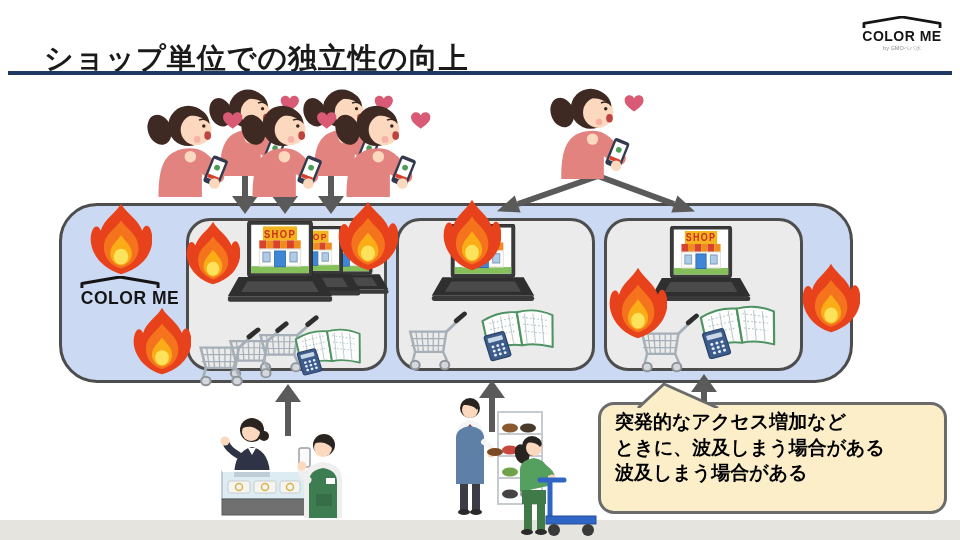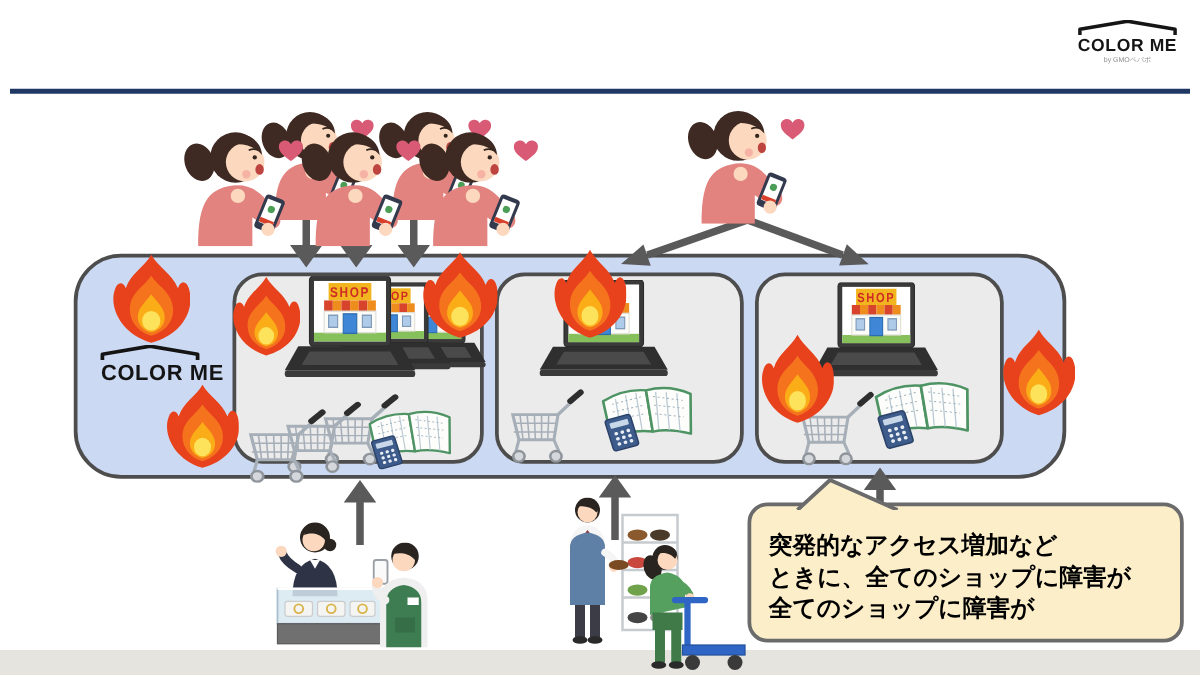--- a/index.html
+++ b/index.html
@@ -10,21 +10,21 @@
   .rule{left:8px;top:71px;width:944px;height:4px;background:#1F3864;}
   .brand{left:856px;top:16px;width:92px;text-align:center;}
   .brand .roof{display:block;margin:0 auto;}
   .brand-text{font-size:14px;font-weight:800;letter-spacing:.5px;color:#151515;margin-top:-1px;white-space:nowrap;}
   .brand-byline{font-size:9px;color:#8d8d8d;transform:scale(.62);transform-origin:center top;white-space:nowrap;}
   .platform{left:59px;top:203px;width:794px;height:180px;background:#CBD9F3;border:3px solid #4D4D4D;border-radius:38px;box-sizing:border-box;}
   .shopbox{background:#EBEBEB;border:3px solid #4D4D4D;border-radius:24px;box-sizing:border-box;}
   .plat-logo{left:70px;top:276px;width:120px;text-align:center;z-index:2;}
   .plat-logo-text{font-size:17.5px;font-weight:800;letter-spacing:.5px;color:#141414;margin-top:-1px;white-space:nowrap;}
   .callout{left:598px;top:402px;width:349px;height:112px;background:#FBEEC9;border:3px solid #6B6B6B;border-radius:16px;
-           box-sizing:border-box;padding:19px 14px;z-index:8;}
+           box-sizing:border-box;padding:4px 14px;z-index:8;}
   .callout .line{font-size:19px;line-height:25.5px;font-weight:700;color:#000;white-space:nowrap;}
   .footer{left:0;top:520px;width:960px;height:20px;background:#E5E4DF;}
   .z1{z-index:1}.z2{z-index:2}.z3{z-index:3}.z4{z-index:4}.z5{z-index:5}.z6{z-index:6}.z9{z-index:9}
   svg{display:block}
 </style>
 </head>
 <body>
 
 <div class="slide">
 
@@ -114,20 +114,21 @@
         <rect x="10" y="0" width="6" height="32" fill="#5A5A5A"></rect>
         <polygon points="0,30 26,30 13,48" fill="#5A5A5A"></polygon>
       </g>
       <g id="arrow-up">
         <polygon points="13,0 0,18 26,18" fill="#5A5A5A"></polygon>
         <rect x="10" y="16" width="6" height="36" fill="#5A5A5A"></rect>
       </g>
     </defs>
   </svg>
 
+  <h1 class="abs title">ショップ単位での独立性の向上</h1>
   <div class="abs brand">
     <svg class="roof" width="84" height="13" viewBox="0 0 88 14">
       <path d="M3,13 L3,8 L44,1 L85,8 L85,13" fill="none" stroke="#151515" stroke-width="3" stroke-linejoin="round"></path>
     </svg>
     <div class="brand-text">COLOR ME</div>
     <div class="brand-byline">by GMOペパボ</div>
   </div>
   <div class="abs rule"></div>
 
   <div class="abs platform z1"></div>
@@ -328,19 +329,19 @@
     <rect x="34" y="86" width="50" height="8" fill="#2F66C6" stroke="#24509C"></rect>
     <circle cx="42" cy="100" r="6" fill="#3A3A3A"></circle>
       <circle cx="76" cy="100" r="6" fill="#3A3A3A"></circle>
   </svg>
 
   <svg class="abs z9" style="left:618px;top:378px" width="104" height="30" viewBox="0 0 104 30">
     <path d="M20,30 L46,6 L100,30" fill="#FBEEC9" stroke="#6B6B6B" stroke-width="3" stroke-linejoin="round"></path>
   </svg>
   <div class="abs callout">
     <div class="line">突発的なアクセス増加など</div>
-    <div class="line">ときに、全てのショップに障害が</div>
-    <div class="line">全てのショップに障害が</div>
+    <div class="line">ときに、波及しまう場合がある</div>
+    <div class="line">波及しまう場合がある</div>
   </div>
 
   <div class="abs footer"></div>
 
 </div>
 
 </body></html>

